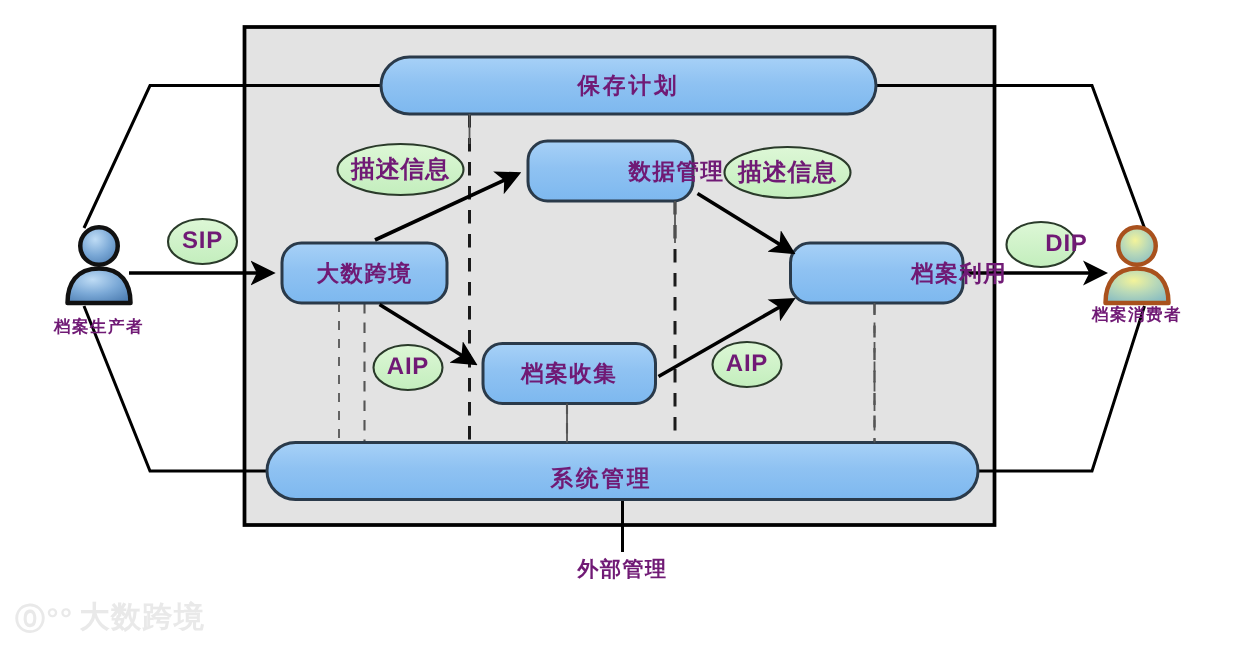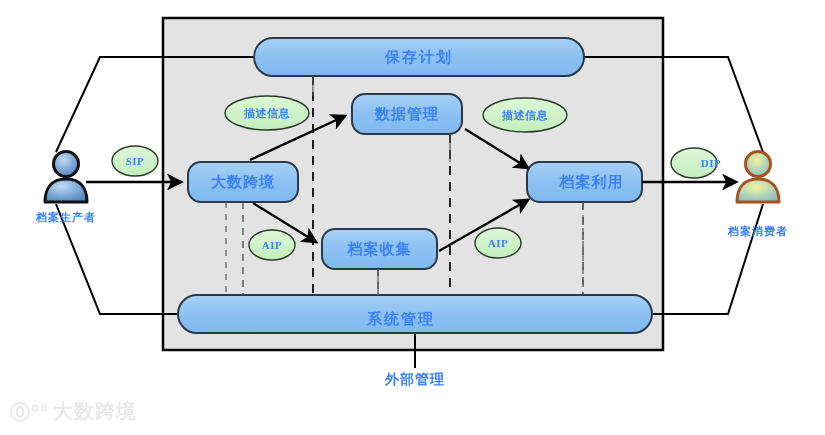--- a/index.html
+++ b/index.html
@@ -9,29 +9,29 @@
     font-family:"Liberation Serif","DejaVu Serif",serif;
     overflow:hidden;
   }
   #stage{position:relative;width:825px;height:435px;}
   svg.layer{position:absolute;left:0;top:0;width:825px;height:435px;}
 
   .node-label{
     position:absolute;
     display:flex;align-items:center;justify-content:center;
     font-weight:bold;
-    color:#3b82f6;
+    color:#701a75;
     pointer-events:none;
     white-space:nowrap;
   }
   .cn{font-family:"Liberation Serif","DejaVu Serif",serif;}
   .proc-label{font-size:15px;letter-spacing:1px;}
   .band-label{font-size:15px;letter-spacing:2px;}
-  .pkg-label{font-size:11px;font-weight:bold;letter-spacing:0.5px;
-             font-family:Liberation Serif, serif;}
+  .pkg-label{font-size:16px;font-weight:bold;letter-spacing:0.5px;
+             font-family:Liberation Sans, sans-serif;}
   .actor-label{font-size:11px;letter-spacing:1px;font-weight:bold;}
   .ext-label{font-size:14px;letter-spacing:1px;font-weight:bold;text-align:right;}
 
   .watermark{
     position:absolute;left:10px;top:398px;
     font-size:20px;font-weight:bold;color:#e9e9e9;
     letter-spacing:1px;
     font-family:"Liberation Sans","DejaVu Sans",sans-serif;
     user-select:none;
   }
@@ -121,33 +121,33 @@
     <g>
       <circle cx="758" cy="164" r="12.5" fill="url(#orangeActor)" stroke="#a9511d" stroke-width="3"></circle>
       <path d="M758 179 C743 179 737 189 737 202 L779 202 C779 189 773 179 758 179 Z" fill="url(#orangeActor)" stroke="#a9511d" stroke-width="3" stroke-linejoin="round"></path>
     </g>
   </svg>
 
   <div class="node-label band-label cn" style="left:254px;top:38px;width:330px;height:38px;">保存计划</div>
   <div class="node-label band-label cn" style="left:164px;top:295px;width:474px;height:48px;">系统管理</div>
 
   <div class="node-label proc-label cn" style="left:188px;top:162px;width:110px;height:40px;">大数跨境</div>
-  <div class="node-label proc-label cn" style="left:352px;top:94px;width:110px;height:40px;">数据管理</div>
+  <div class="node-label proc-label cn" style="left:352px;top:94px;width:110px;height:40px;padding-left:44px;">数据管理</div>
   <div class="node-label proc-label cn" style="left:322px;top:229px;width:115px;height:40px;">档案收集</div>
-  <div class="node-label proc-label cn" style="left:527px;top:162px;width:129px;height:40px;">档案利用</div>
+  <div class="node-label proc-label cn" style="left:527px;top:162px;width:129px;height:40px;padding-left:48px;">档案利用</div>
 
   <div class="node-label pkg-label" style="left:112px;top:146px;width:46px;height:30px;text-align:center;">SIP</div>
   <div class="node-label pkg-label cn" style="left:225px;top:96px;width:84px;height:34px;">描述信息</div>
   <div class="node-label pkg-label cn" style="left:483px;top:98px;width:84px;height:34px;">描述信息</div>
   <div class="node-label pkg-label" style="left:249px;top:230px;width:46px;height:30px;">AIP</div>
   <div class="node-label pkg-label" style="left:475px;top:228px;width:46px;height:30px;">AIP</div>
   <div class="node-label pkg-label" style="left:688px;top:148px;width:46px;height:30px;">DIP</div>
 
   <div class="node-label actor-label cn" style="left:6px;top:207px;width:120px;height:20px;">档案生产者</div>
-  <div class="node-label actor-label cn" style="left:698px;top:221px;width:120px;height:20px;">档案消费者</div>
+  <div class="node-label actor-label cn" style="left:698px;top:199px;width:120px;height:20px;">档案消费者</div>
 
   <div class="node-label ext-label cn" style="left:355px;top:370px;width:120px;height:20px;">外部管理</div>
 
   <div class="watermark">
     <span class="wm-mark">⓪°°</span><span>大数跨境</span>
   </div>
 
 </div>
 
 </body></html>

